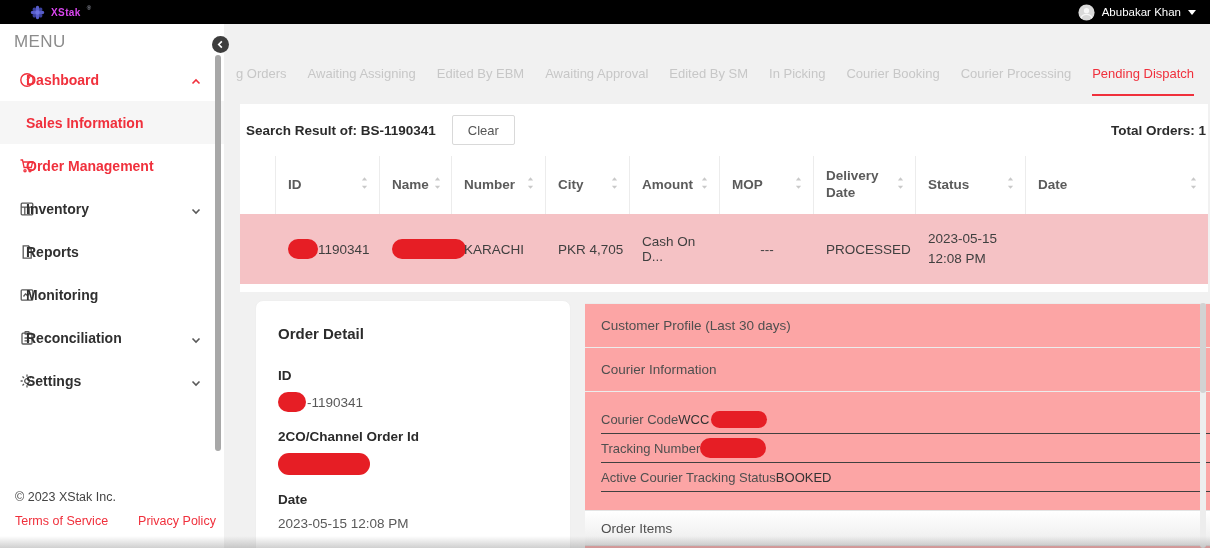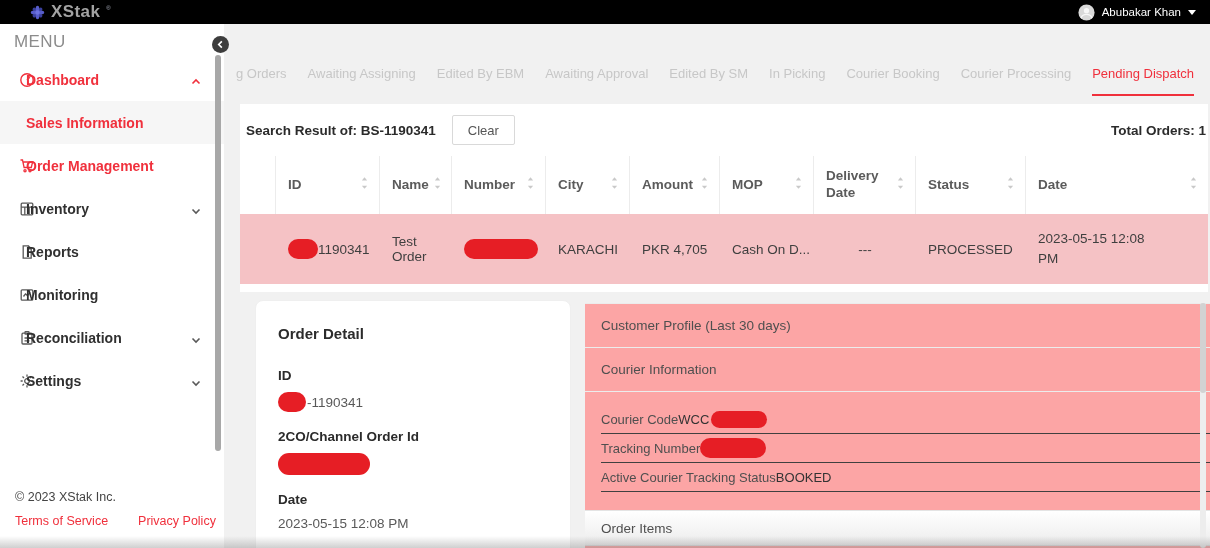--- a/index.html
+++ b/index.html
@@ -2,21 +2,21 @@
 <html><head>
 <meta charset="utf-8">
 <style>
   html,body{margin:0;padding:0;background:#e9e9e9;}
   .app{position:relative;width:1210px;height:548px;overflow:hidden;background:#f1f1f1;
        font-family:"Liberation Sans",sans-serif;-webkit-font-smoothing:antialiased;}
   
   .topbar{position:absolute;left:0;top:0;width:1210px;height:24px;background:#000;
           display:flex;align-items:center;justify-content:space-between;z-index:30;}
   .brand{display:flex;align-items:center;gap:6px;margin-left:30px;}
-  .brand-name{color:#a3a3a3;font-size:17px;font-weight:700;letter-spacing:.4px;}
+  .brand-name{color:#d946ef;font-size:10px;font-weight:700;letter-spacing:.4px;}
   .brand-mark{color:#aeb2c0;font-size:6px;vertical-align:super;position:relative;top:-4px;}
   .user{display:flex;align-items:center;gap:7px;margin-right:14px;cursor:pointer;}
   .user-name{color:#fff;font-size:11.5px;}
   
   .sidebar{position:absolute;left:0;top:24px;width:224px;height:524px;background:#fff;z-index:10;}
   .menu-label{position:absolute;left:14px;top:8px;font-size:17px;color:#8c8c8c;letter-spacing:.4px;}
   .nav{position:absolute;left:0;top:34px;width:224px;}
   .nav-item{position:relative;height:43px;display:flex;align-items:center;cursor:pointer;}
   .nav-item .ic{position:absolute;left:19px;width:16px;height:16px;color:#595959;}
   .nav-item .lbl{position:absolute;left:26px;font-size:14px;font-weight:600;color:#303030;}
@@ -327,21 +327,20 @@
             </svg></span>
         </div>
     </div>
 
     <div class="trow tbl-grid">
       <div class="td"></div>
       <div class="td">
         <span class="redact" style="width:30px;height:20px;"></span>
         <span>1190341</span>
       </div>
-      <div class="td">Test Order</div>
       <div class="td">
         <span class="redact" style="width:74px;height:20px;"></span>
       </div>
       <div class="td">KARACHI</div>
       <div class="td">PKR 4,705</div>
       <div class="td">Cash On D...</div>
       <div class="td td-center">---</div>
       <div class="td">PROCESSED</div>
       <div class="td">
         <span class="date-wrap">2023-05-15 12:08 PM</span>

